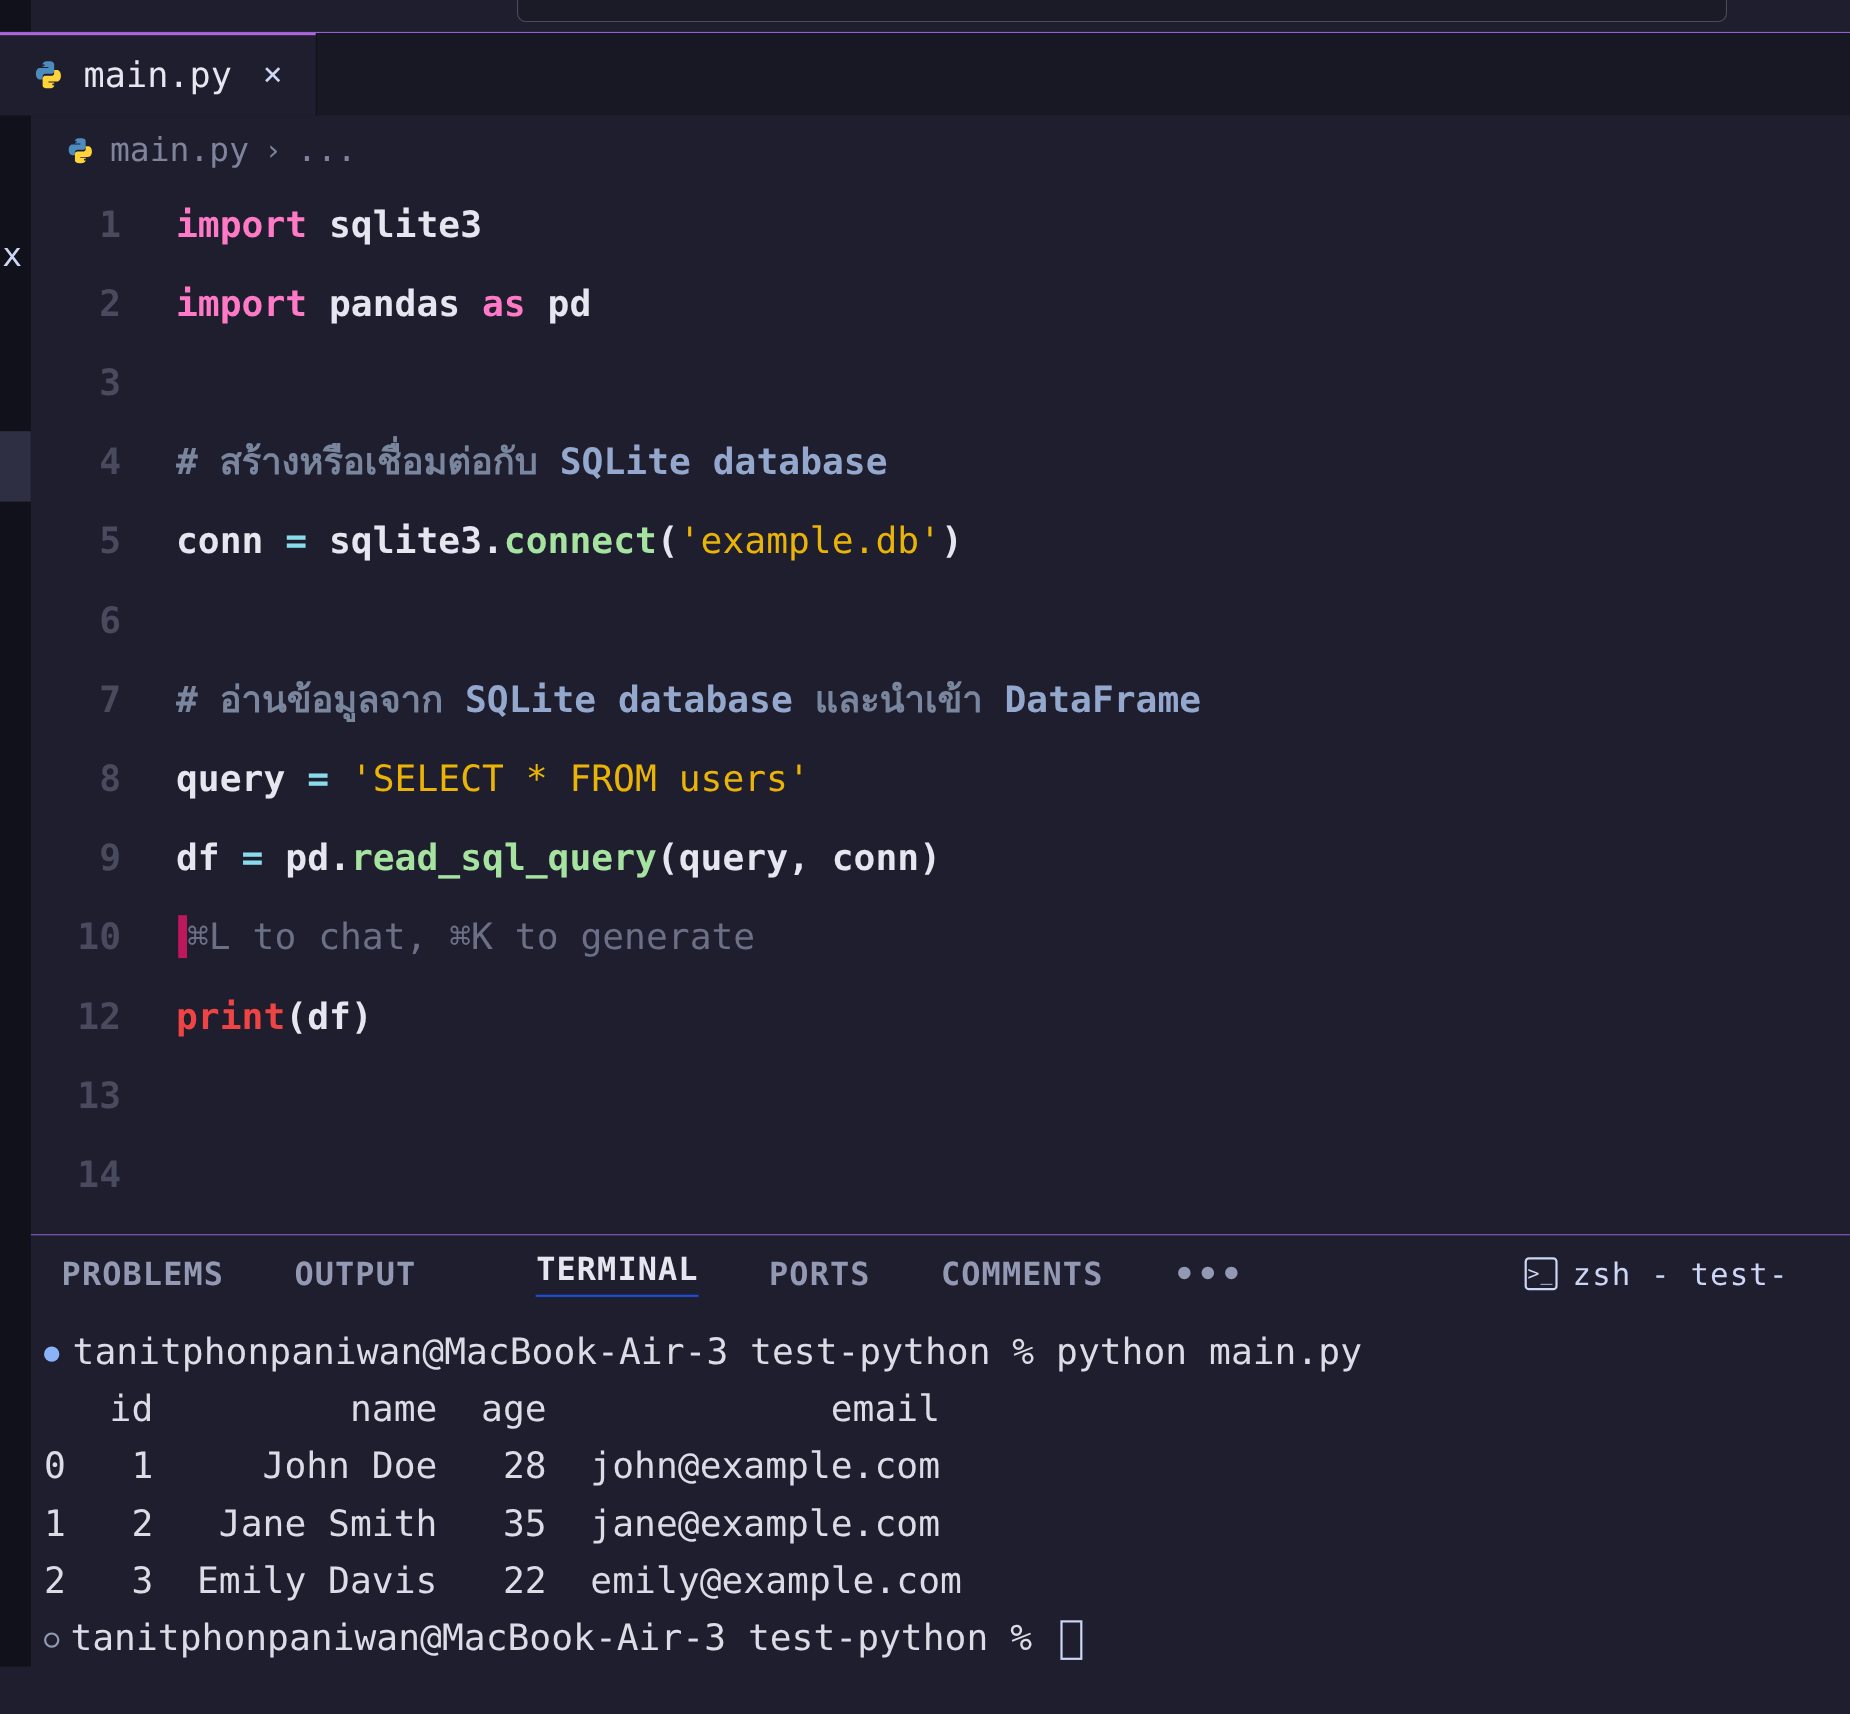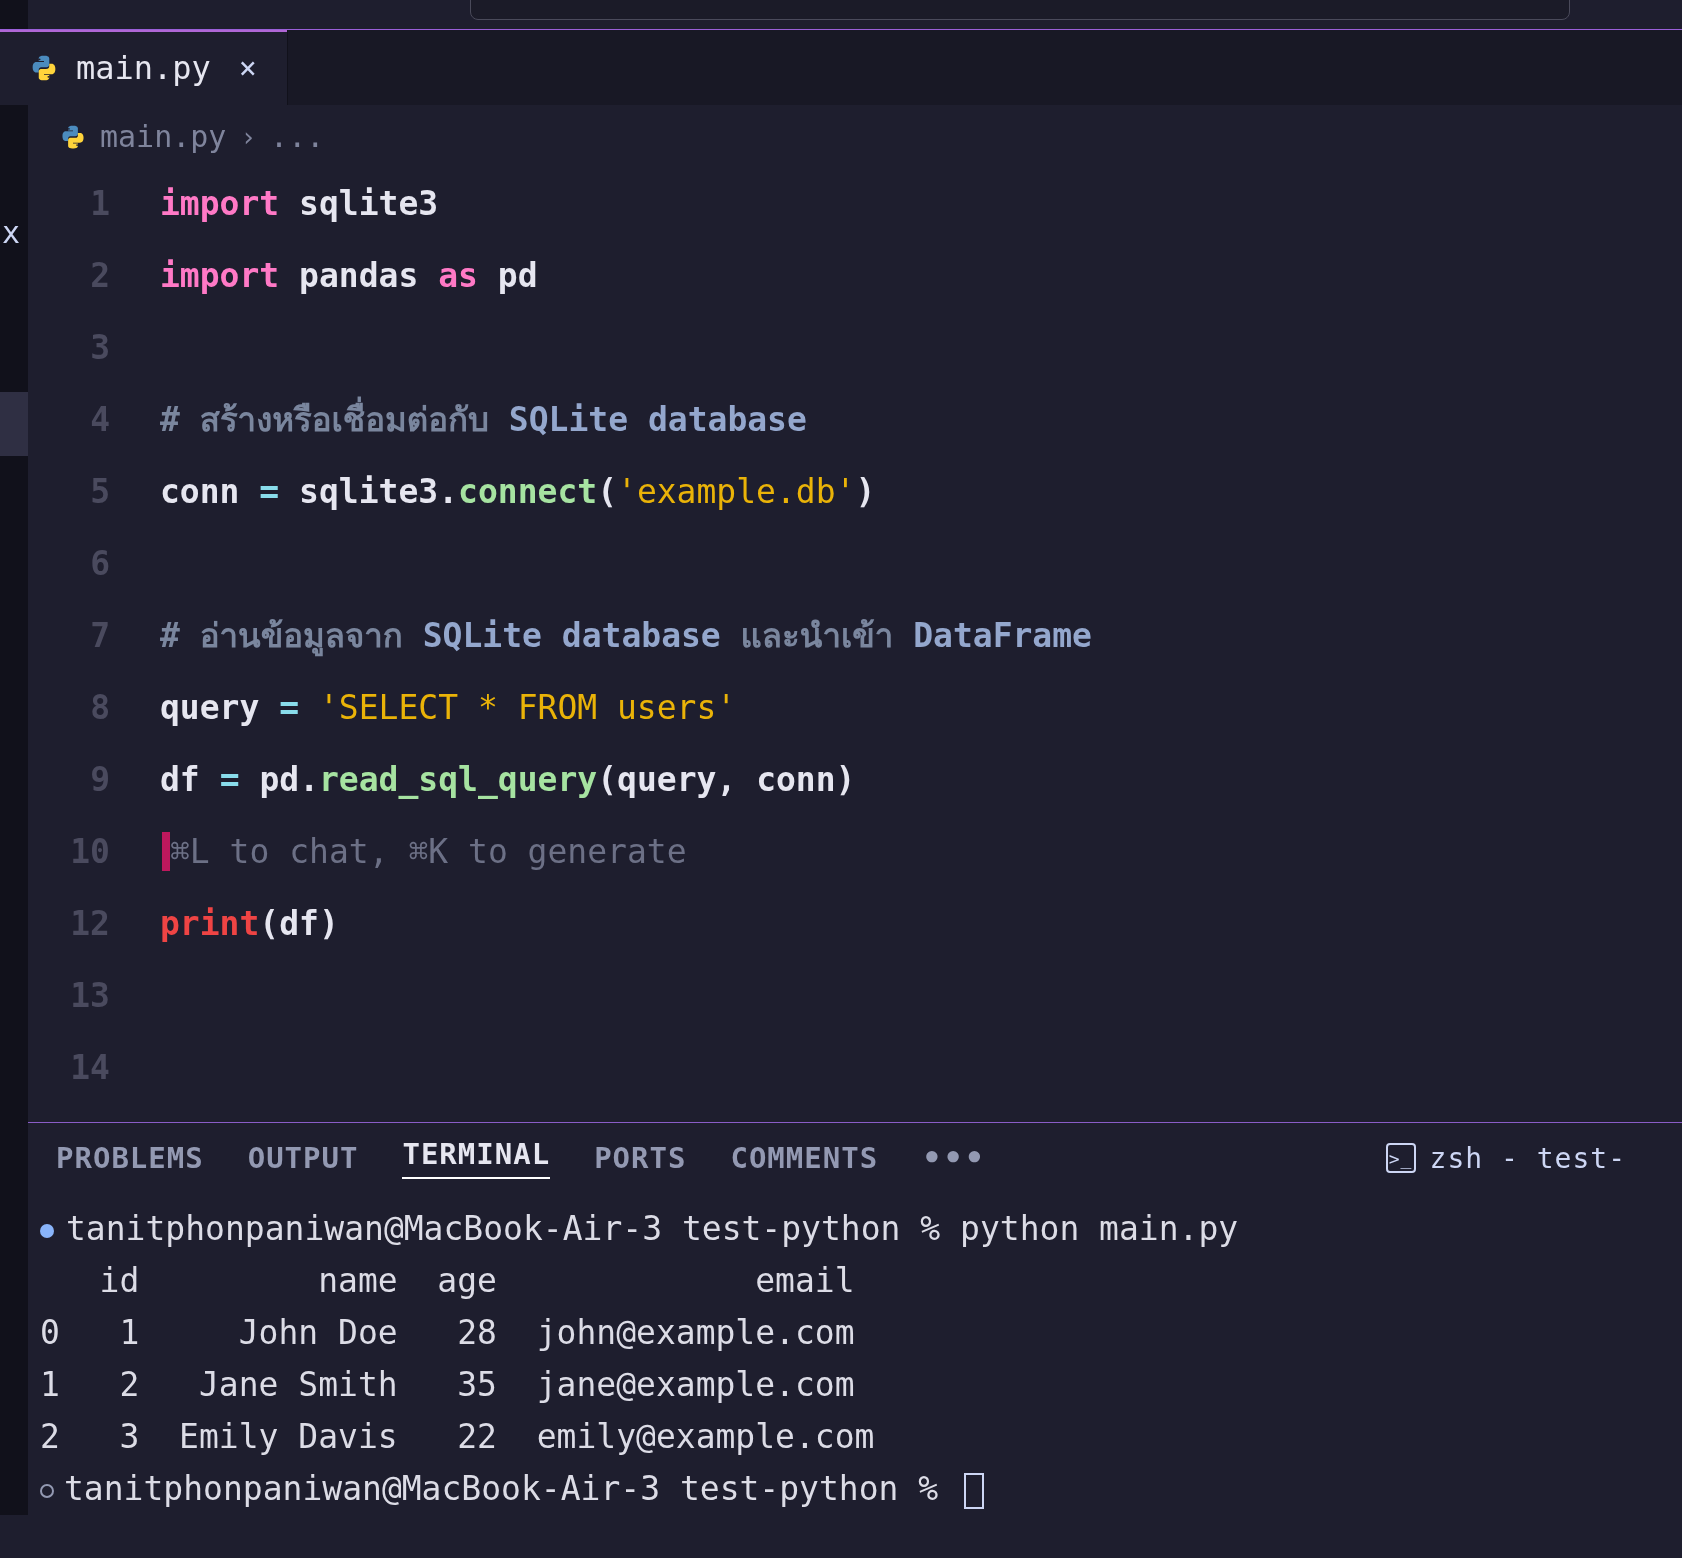--- a/index.html
+++ b/index.html
@@ -104,32 +104,33 @@
     margin-left: 2px;
   }
 
   .panel-divider {
     margin-top: 18px;
     border-top: 1px solid #8a5cc7;
   }
   .panel-tabs {
     display: flex;
     align-items: center;
-    gap: 44px;
+    gap: 64px;
     padding: 14px 56px;
     font-size: 29px;
     color: #9399b2;
     font-weight: 700;
     letter-spacing: 1px;
   }
   .panel-tab { cursor: pointer; }
   .panel-tab.active {
     color: #e6e6f0;
-    border-bottom: 2px solid #ffffff;
+    border-bottom: 2px solid #1d4ed8;
     padding-bottom: 6px;
+    margin-left: 45px;
   }
   .panel-tabs .dots { font-size: 32px; color: #9399b2; cursor: pointer; letter-spacing: 2px;}
   .panel-right {
     margin-left: auto;
     display: flex;
     align-items: center;
     gap: 14px;
     font-size: 28px;
     color: #cdd6f4;
     font-weight: 500;

